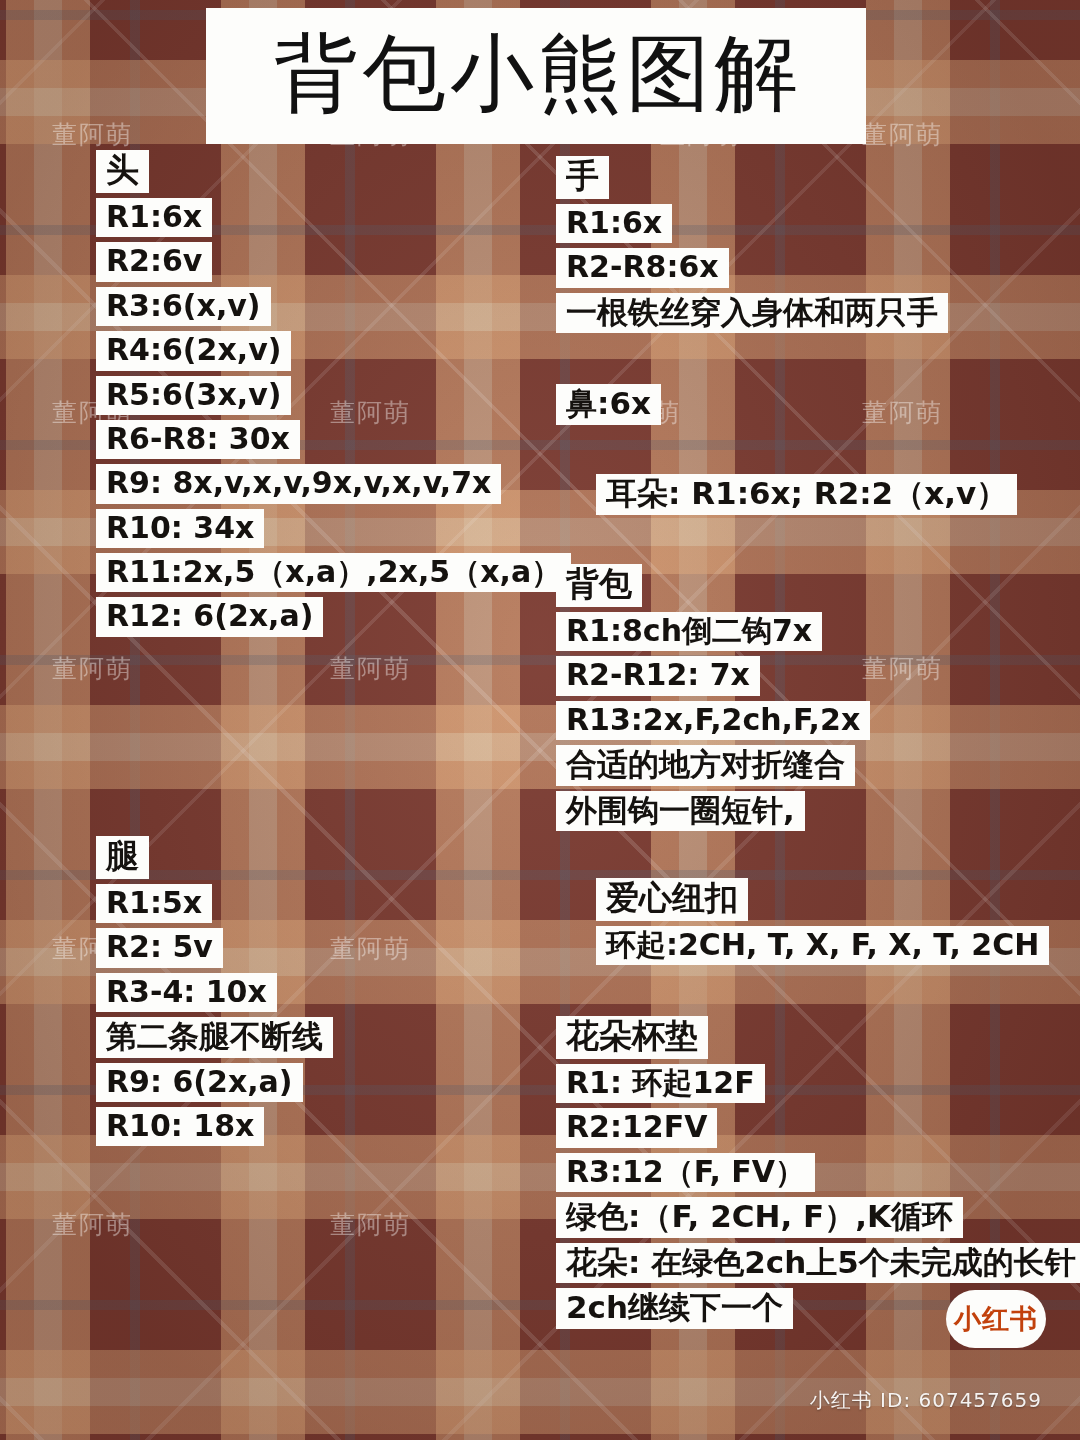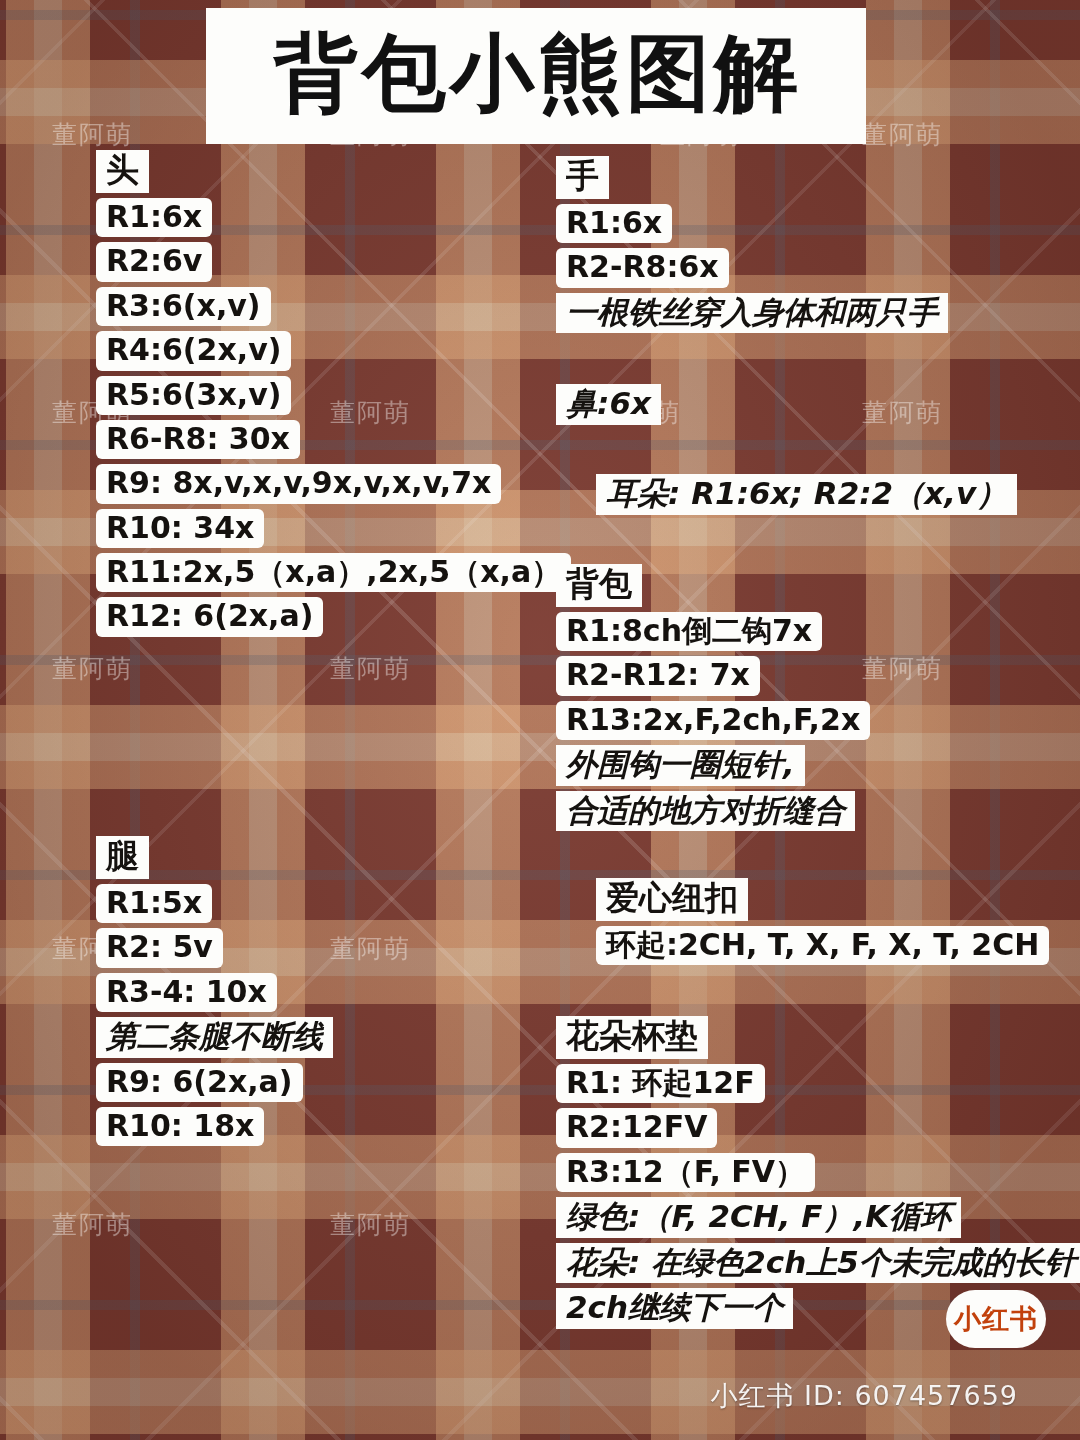--- a/index.html
+++ b/index.html
@@ -116,21 +116,21 @@
   .title-text {
     position: absolute;
     left: 218px;
     top: 14px;
     width: 640px;
     height: 120px;
     display: flex;
     align-items: center;
     justify-content: center;
     font-family: "DejaVu Sans", sans-serif;
-    font-weight: bold;
+    font-weight: normal;
     font-size: 84px;
     letter-spacing: 4px;
     color: #111;
     white-space: nowrap;
   }
 
   
   .block {
     position: absolute;
   }
@@ -142,25 +142,23 @@
     font-weight: bold;
     padding: 1px 10px 3px 10px;
     white-space: nowrap;
     line-height: 1.18;
   }
   .h-line {
     font-size: 33px;
   }
   .b-line {
     font-size: 30px;
-    border-radius: 6px;
   }
   .cjk-line {
     font-size: 31px;
-    font-style: italic;
   }
 
   .col-left { left: 96px; }
   .col-right { left: 556px; }
 
   
   .rows > div { display: block; }
   .rows > div + div { margin-top: 5px; }
 
   
@@ -178,25 +176,25 @@
   }
   .xhs-badge span {
     color: #c2410c;
     font-family: "DejaVu Sans", sans-serif;
     font-weight: bold;
     font-size: 27px;
     letter-spacing: 1px;
   }
   .footer-id {
     position: absolute;
-    right: 62px;
+    right: 38px;
     bottom: 26px;
     color: rgba(255,255,255,0.92);
     font-family: "DejaVu Sans", sans-serif;
-    font-size: 27px;
+    font-size: 20px;
     letter-spacing: 1px;
     white-space: nowrap;
     text-shadow: 0 1px 2px rgba(0,0,0,0.35);
   }
 </style>
 </head>
 <body>
 
 <div id="page">
 
@@ -269,22 +267,22 @@
 
   <div class="block col-right rows" style="top:474px;margin-left:40px;">
     <div><span class="line cjk-line">耳朵: R1:6x; R2:2（x,v）</span></div>
   </div>
 
   <div class="block col-right rows" style="top:564px;">
     <div><span class="line h-line">背包</span></div>
     <div><span class="line b-line">R1:8ch倒二钩7x</span></div>
     <div><span class="line b-line">R2-R12: 7x</span></div>
     <div><span class="line b-line">R13:2x,F,2ch,F,2x</span></div>
+    <div><span class="line cjk-line">合适的地方对折缝合</span></div>
     <div><span class="line cjk-line">外围钩一圈短针,</span></div>
-    <div><span class="line cjk-line">合适的地方对折缝合</span></div>
   </div>
 
   <div class="block col-right rows" style="top:878px;margin-left:40px;">
     <div><span class="line h-line">爱心纽扣</span></div>
     <div><span class="line b-line">环起:2CH, T, X, F, X, T, 2CH</span></div>
   </div>
 
   <div class="block col-right rows" style="top:1016px;">
     <div><span class="line h-line">花朵杯垫</span></div>
     <div><span class="line b-line">R1: 环起12F</span></div>

